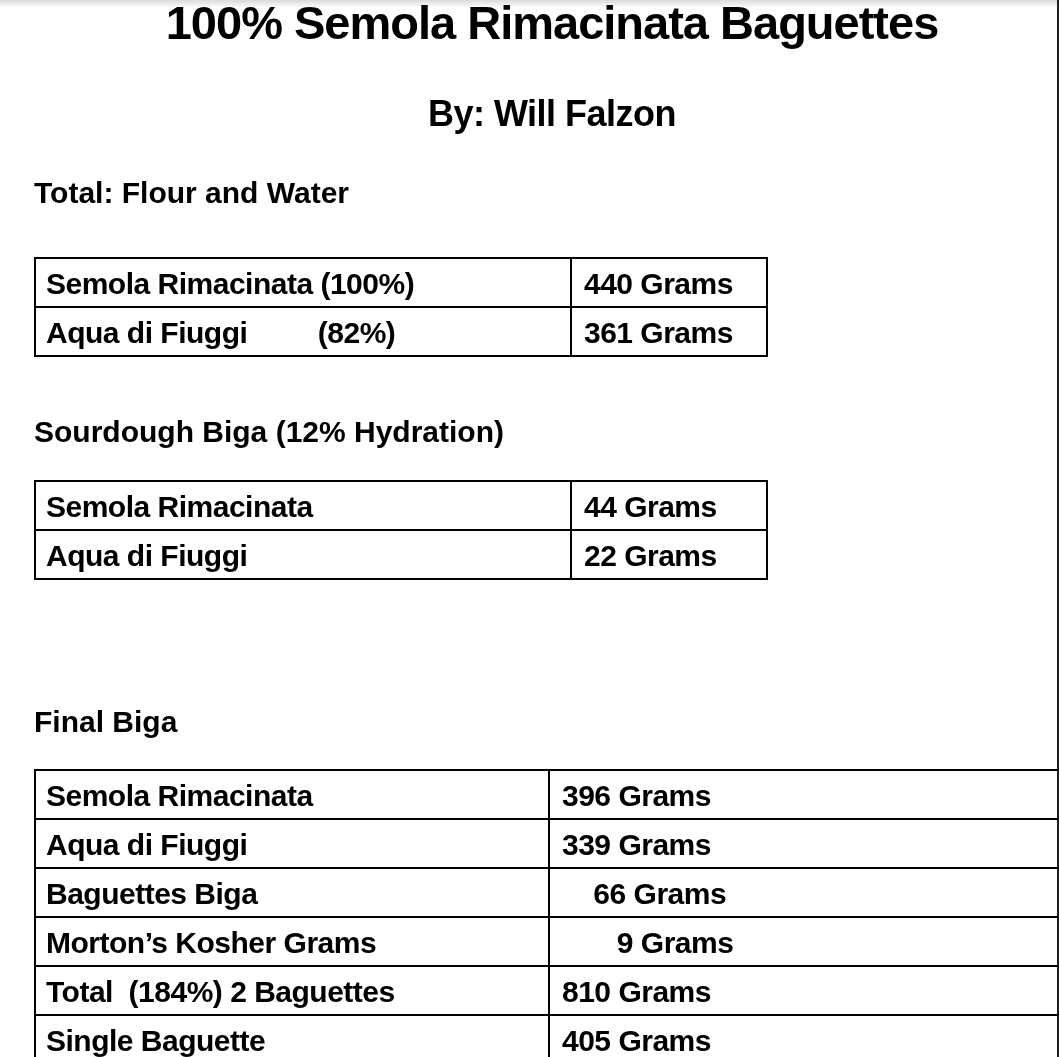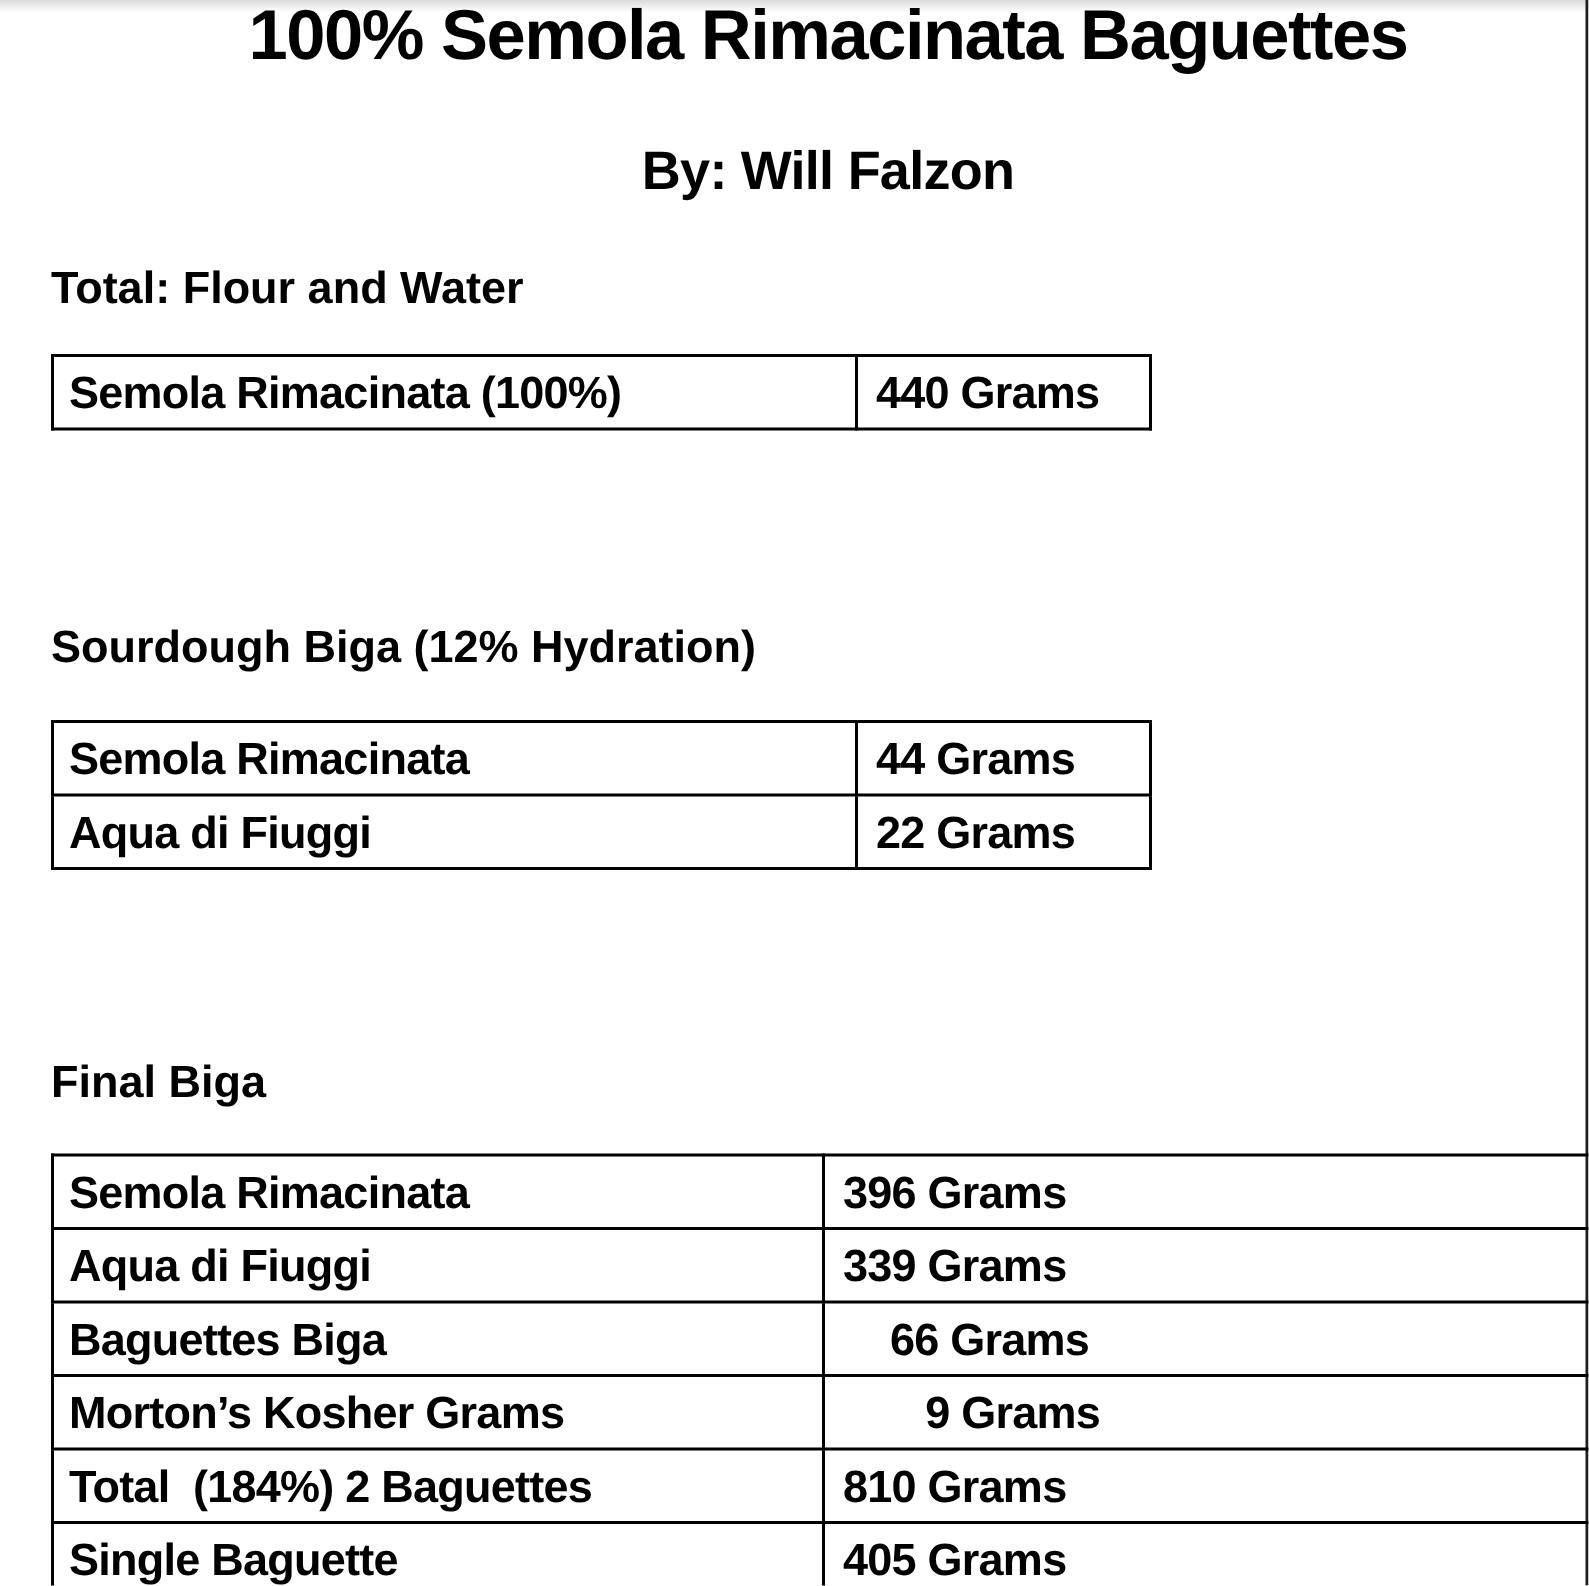--- a/index.html
+++ b/index.html
@@ -64,21 +64,21 @@
   .h-total { top: 174px; }
   .h-biga  { top: 413px; }
   .h-final { top: 703px; }
 
   table.tbl {
     position: absolute;
     left: 34px;
     border-collapse: collapse;
     table-layout: fixed;
   }
-  .t1 { top: 236px; width: 734px; }
+  .t1 { top: 257px; width: 734px; }
   .t2 { top: 480px; width: 734px; }
   .t3 { top: 769px; width: 1032px; }   
   .t1 .c1, .t2 .c1, .t3 .c1 { width: 514px; }
   .t1 .c2, .t2 .c2 { width: 188px; }
   .t3 .c2 { width: 518px; }
 
   table.tbl td {
     border: 2px solid #000000;
     box-sizing: border-box;
     height: 49px;
@@ -100,20 +100,24 @@
 
 <h1 class="title">100% Semola Rimacinata Baguettes</h1>
 <h2 class="byline">By: Will Falzon</h2>
 
 <div class="heading h-total">Total: Flour and Water</div>
 <table class="tbl t1">
   <tbody>
       <tr>
     <td class="c1 ing">Semola Rimacinata (100%)</td>
     <td class="c2 amt">440 Grams</td>
+  </tr>
+  <tr>
+    <td class="c1 ing">Aqua di Fiuggi         (82%)</td>
+    <td class="c2 amt">361 Grams</td>
   </tr>
 </tbody>
   </table>
 
 <div class="heading h-biga">Sourdough Biga (12% Hydration)</div>
 <table class="tbl t2">
   <tbody>
       <tr>
     <td class="c1 ing">Semola Rimacinata</td>
     <td class="c2 amt">44 Grams</td>

